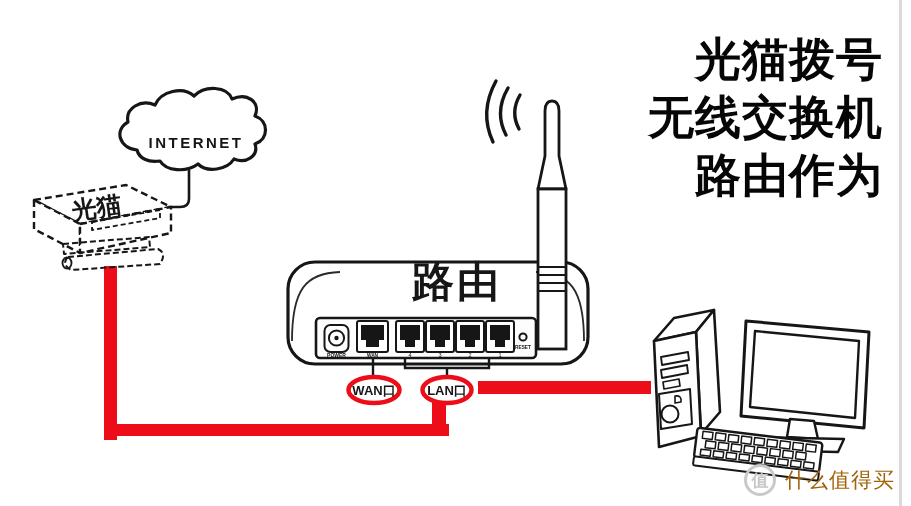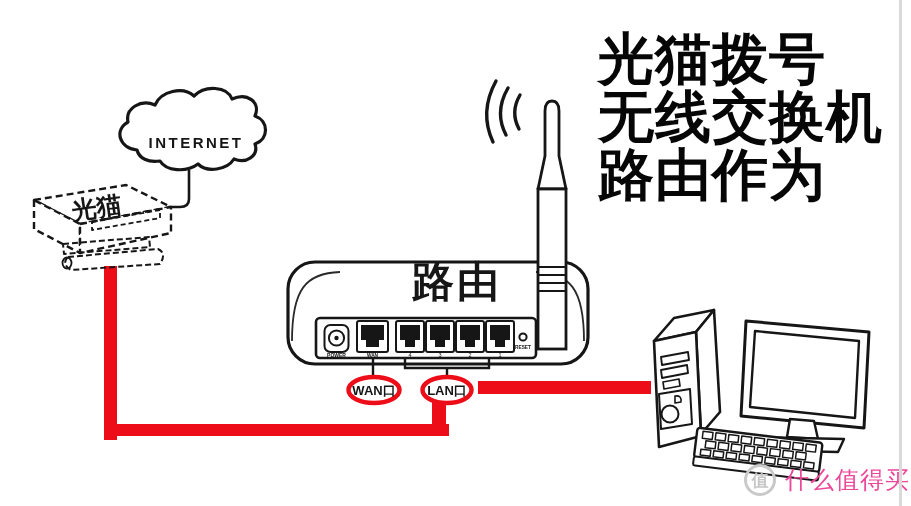--- a/index.html
+++ b/index.html
@@ -3,33 +3,33 @@
 <meta charset="utf-8">
 <style>
   html,body{margin:0;padding:0;background:#ffffff;}
   .stage{
     position:relative;width:911px;height:506px;background:#ffffff;overflow:hidden;
     font-family:"Liberation Sans",sans-serif;
   }
   .stage svg{position:absolute;left:0;top:0;}
   svg text{font-family:"Liberation Sans",sans-serif;fill:#161616;}
   .title{
-    position:absolute;top:30px;right:28px;text-align:left;
-    font-size:56px;line-height:58px;font-weight:900;color:#060606;
+    position:absolute;top:30px;right:28px;text-align:right;
+    font-size:46px;line-height:58px;font-weight:900;color:#060606;
     letter-spacing:1px;white-space:nowrap;
   }
   .watermark{
     position:absolute;left:744px;top:464px;display:flex;align-items:center;gap:9px;
   }
   .wm-badge{
     width:26px;height:26px;border:3px solid #c9c9c9;border-radius:50%;
     display:flex;align-items:center;justify-content:center;
     font-size:17px;font-weight:700;color:#c6c6c6;
   }
-  .wm-text{font-size:24px;font-weight:400;color:#ec4899;letter-spacing:1px;white-space:nowrap;}
+  .wm-text{font-size:21px;font-weight:400;color:#a16207;letter-spacing:1px;white-space:nowrap;}
   .edge-line{position:absolute;left:899px;top:0;width:3px;height:506px;background:#dadada;}
 </style>
 </head>
 <body>
 
 <div class="stage">
 
   <svg width="911" height="506" viewBox="0 0 911 506">
 
     <g>

